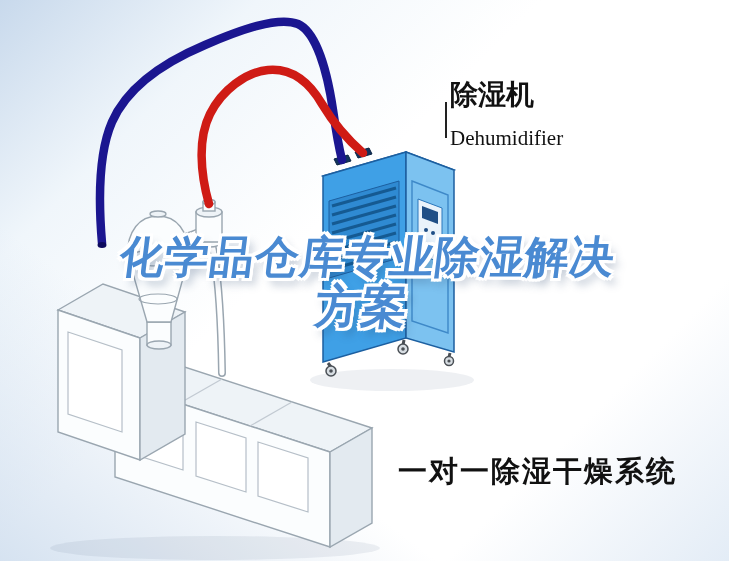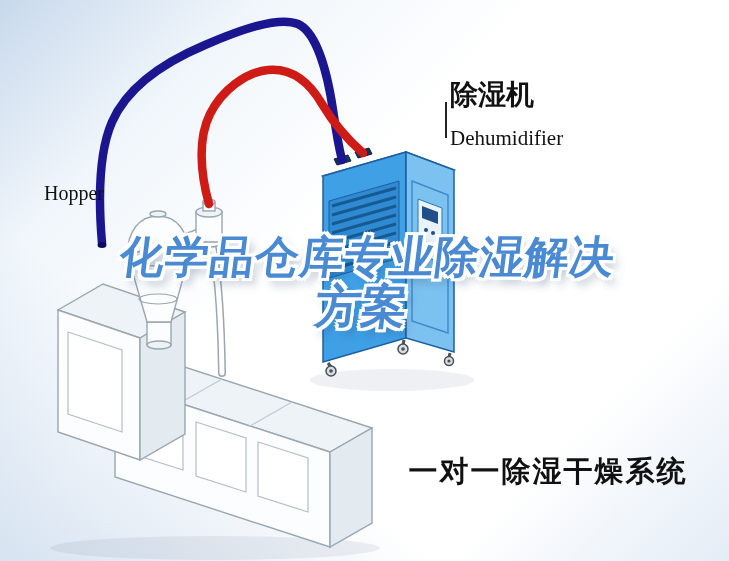--- a/index.html
+++ b/index.html
@@ -56,21 +56,21 @@
   .hl{
     color:var(--headline-blue,#4a8ad2);font-weight:800;line-height:1.06;
     text-shadow:
       -3px -3px 0 #fff, 3px -3px 0 #fff, -3px 3px 0 #fff, 3px 3px 0 #fff,
       -3px 0 0 #fff, 3px 0 0 #fff, 0 -3px 0 #fff, 0 3px 0 #fff,
       6px 7px 8px rgba(40,70,110,0.35);
   }
   .hl1{font-size:44px;letter-spacing:1px;}
   .hl2{font-size:46px;margin-top:1px;}
 
-  .caption{position:absolute;left:398px;top:452px;width:300px;text-align:center;}
+  .caption{position:absolute;left:398px;top:452px;width:300px;text-align:left;}
   .caption .zh{font-weight:700;font-size:29px;letter-spacing:2px;color:#111;}
   .caption .en{font-family:"Liberation Serif",serif;font-size:21px;color:#111;margin-top:9px;}
 </style>
 </head>
 <body>
 
 <div class="stage">
 
   <svg width="729" height="561" viewBox="0 0 729 561">
 
@@ -171,21 +171,20 @@
     <line class="leader" x1="446" y1="102" x2="446" y2="138"></line>
 
     <g>
       <path class="hose-blue" d="M 102,243 C 98,196 99,152 112,122 C 126,90 160,64 205,45 C 240,30 278,16 298,24 C 316,32 327,70 333,110 C 336,131 339,148 342,160"></path>
       <ellipse class="hose-blue-end" cx="102" cy="245" rx="4.5" ry="3"></ellipse>
       <path class="hose-red" d="M 209,204 C 200,172 198,138 210,114 C 222,90 246,72 268,70 C 290,68 308,80 322,104 C 334,124 348,140 363,153"></path>
     </g>
   </svg>
 
   <div class="mlabel hopper-label">
-    <div class="en">Hopper</div>
   </div>
 
   <div class="mlabel dehumidifier-label">
     <div class="zh">除湿机</div>
     <div class="en">Dehumidifier</div>
   </div>
 
   <div class="headline">
     <div class="hl hl1">化学品仓库专业除湿解决</div>
     <div class="hl hl2">方案</div>

